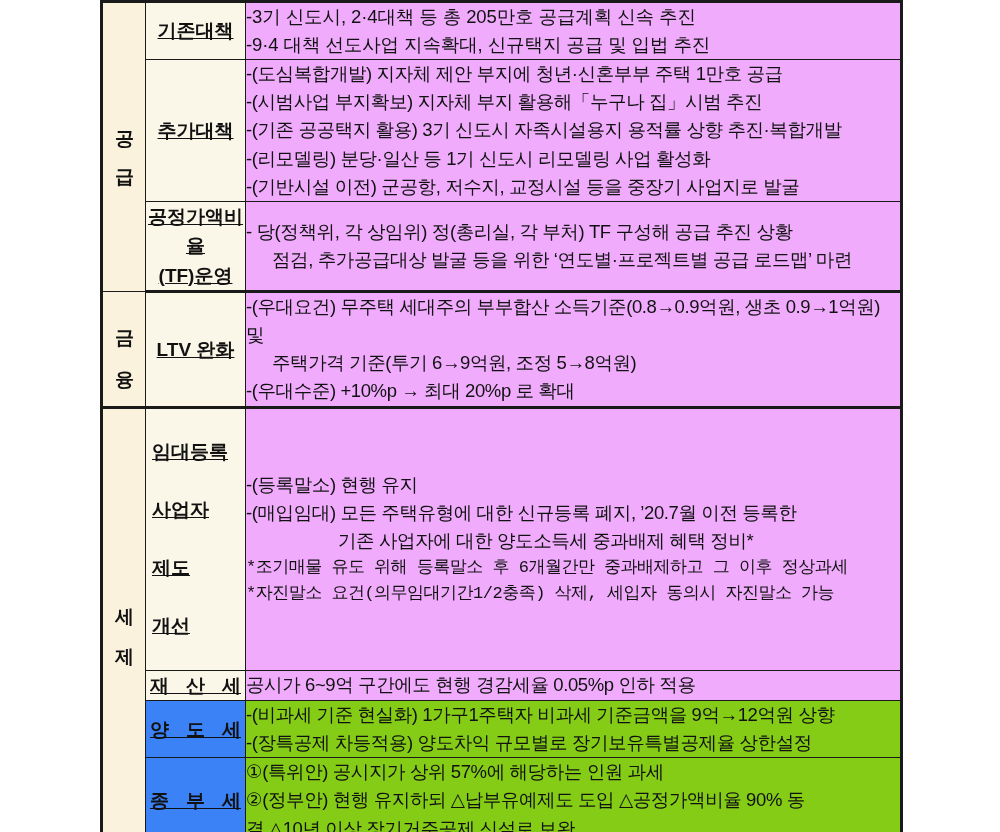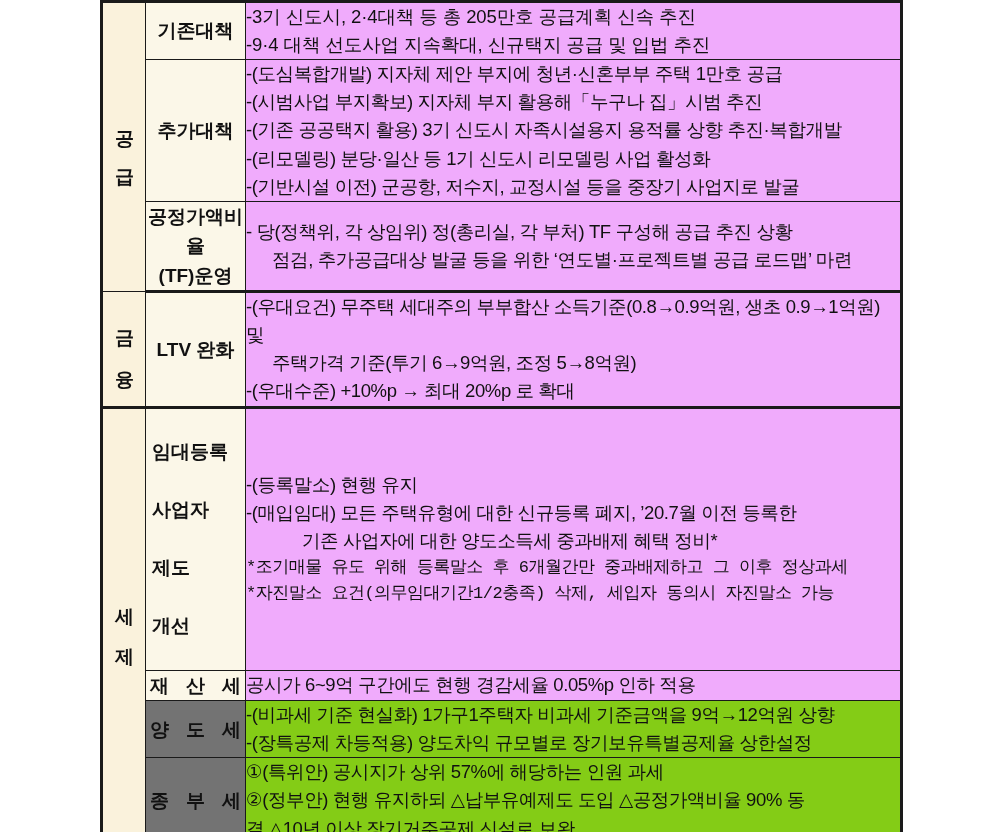--- a/index.html
+++ b/index.html
@@ -64,22 +64,23 @@
     writing-mode: vertical-rl;
     text-orientation: upright;
     white-space: pre;
   }
 
   
   td.label-cell {
     background: #fbf7e8;
     text-align: center;
     padding: 6px 4px;
-  }
-  td.label-cell.blue { background: #737373; }
+    text-decoration: underline;
+  }
+  td.label-cell.blue { background: #3b82f6; }
   .label-text {
     font-size: 19px;
     font-weight: 700;
     line-height: 1.55;
     color: #111;
     white-space: pre-line;
   }
   .label-text.spread {
     display: block;
     text-align: justify;
@@ -105,21 +106,21 @@
   td.body-cell.blue { background: #84cc16; }
 
   .body-line {
     font-size: 18.5px;
     line-height: 1.52;
     color: #111;
     white-space: pre-wrap;
     letter-spacing: -0.1px;
   }
   .body-line.tight { letter-spacing: -0.4px; }
-  .body-line.indent { padding-left: 56px; }
+  .body-line.indent { padding-left: 56px; margin-left: 36px; }
   .body-line.indent2 { padding-left: 26px; }
   .body-line.note { font-size: 17px; letter-spacing: -0.5px; font-family: Liberation Mono, monospace; }
 </style>
 </head>
 <body>
 
 <div class="page">
 
   <table class="policy-table">
     <colgroup>

